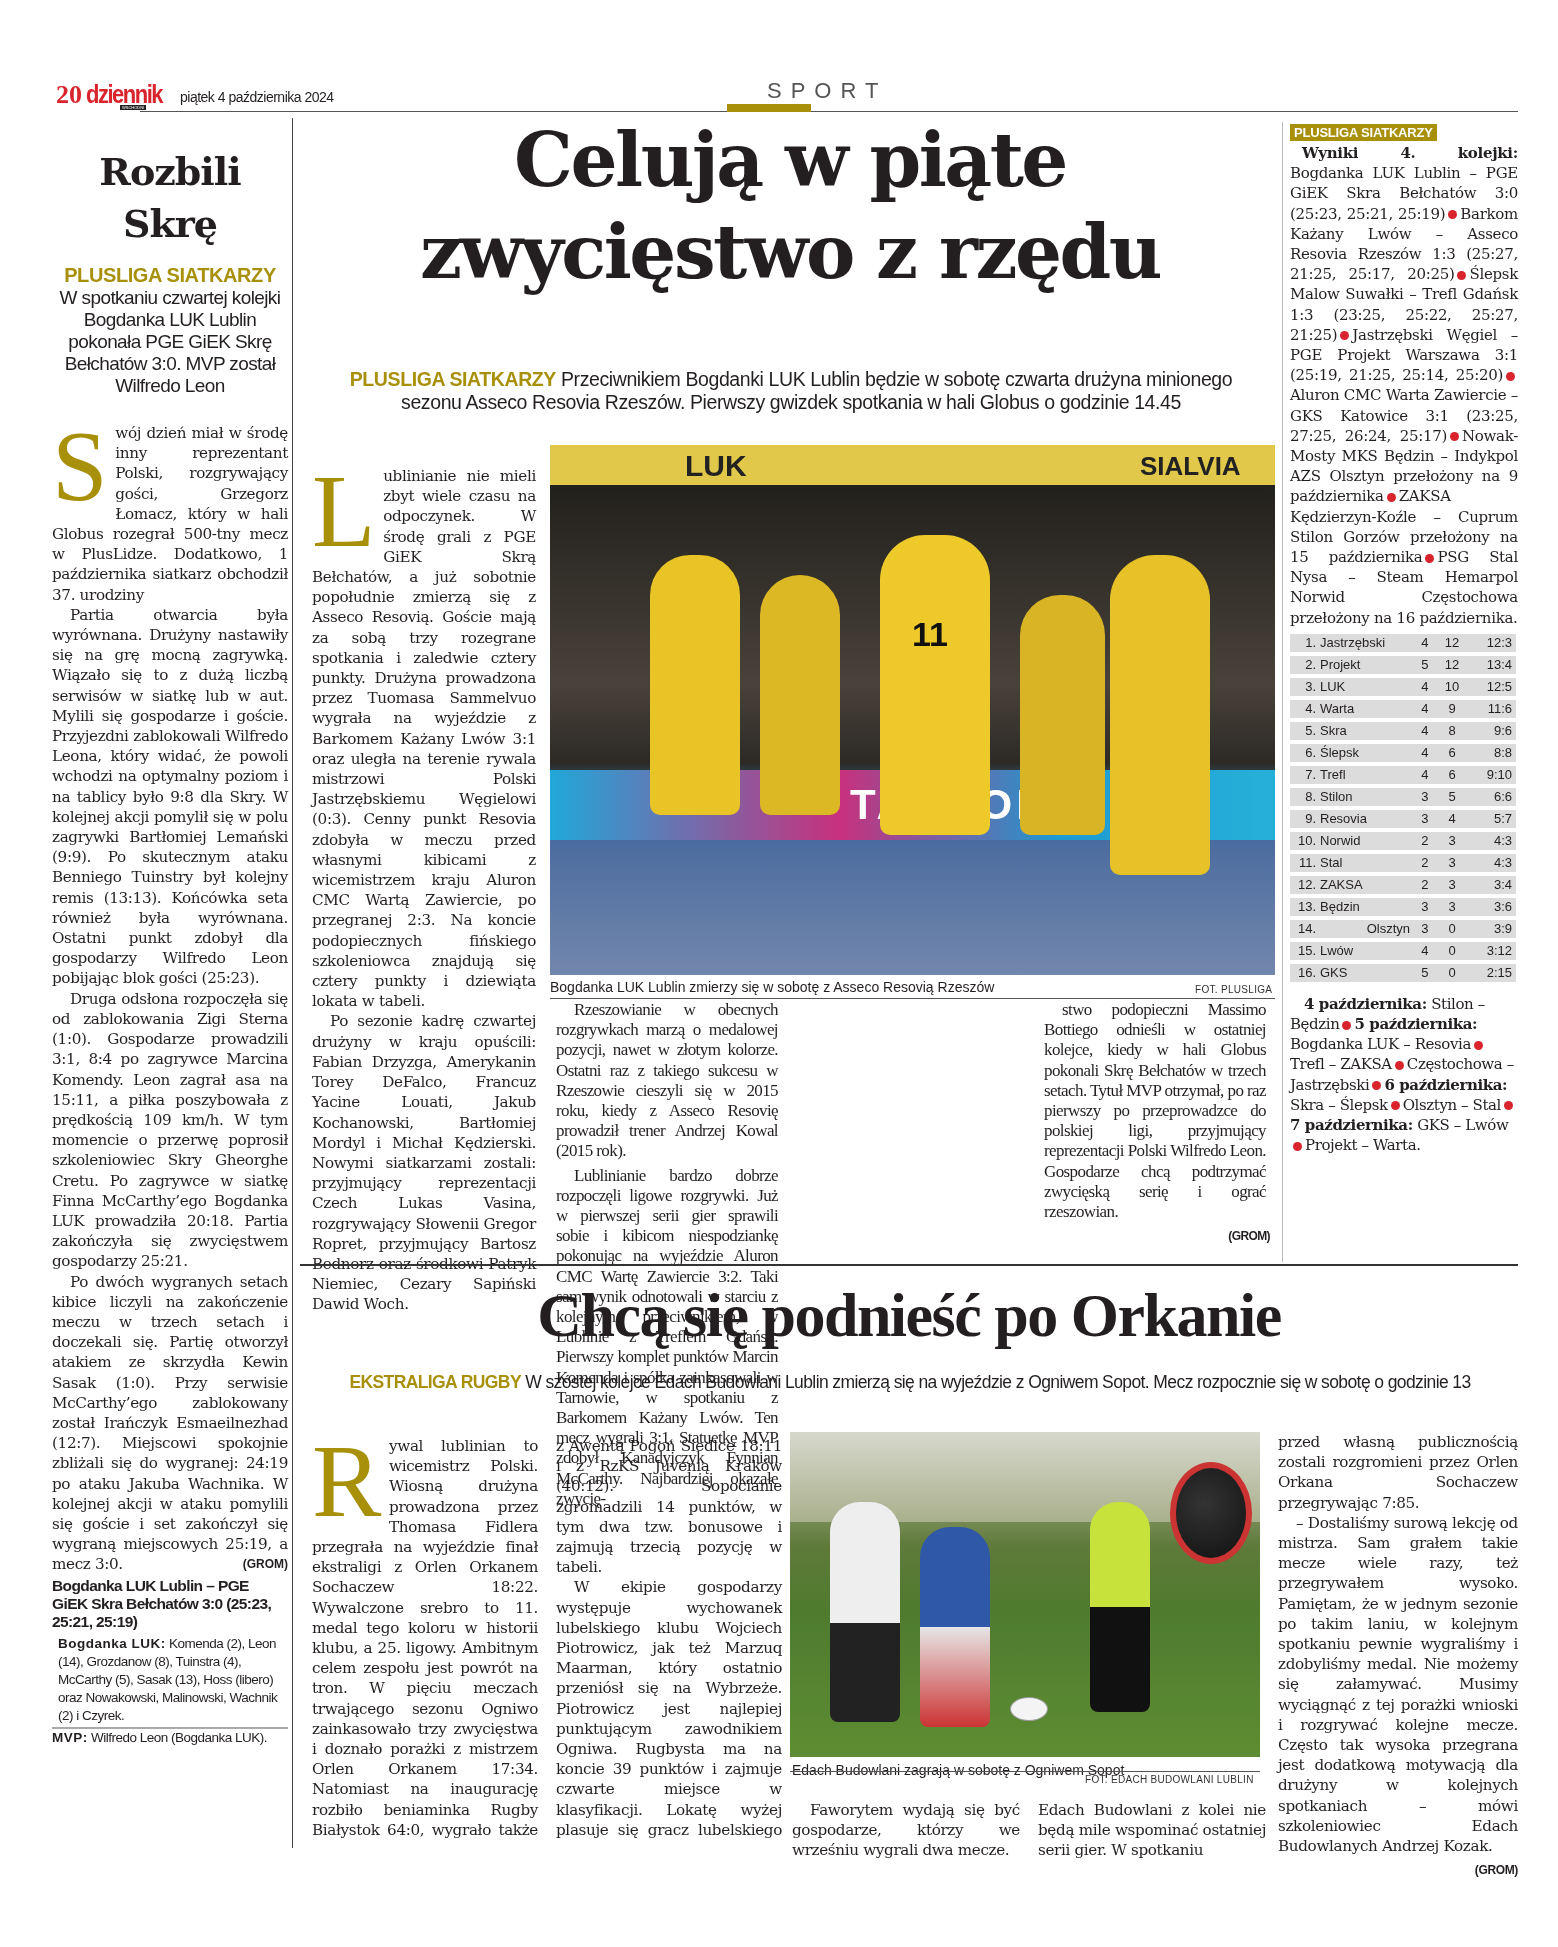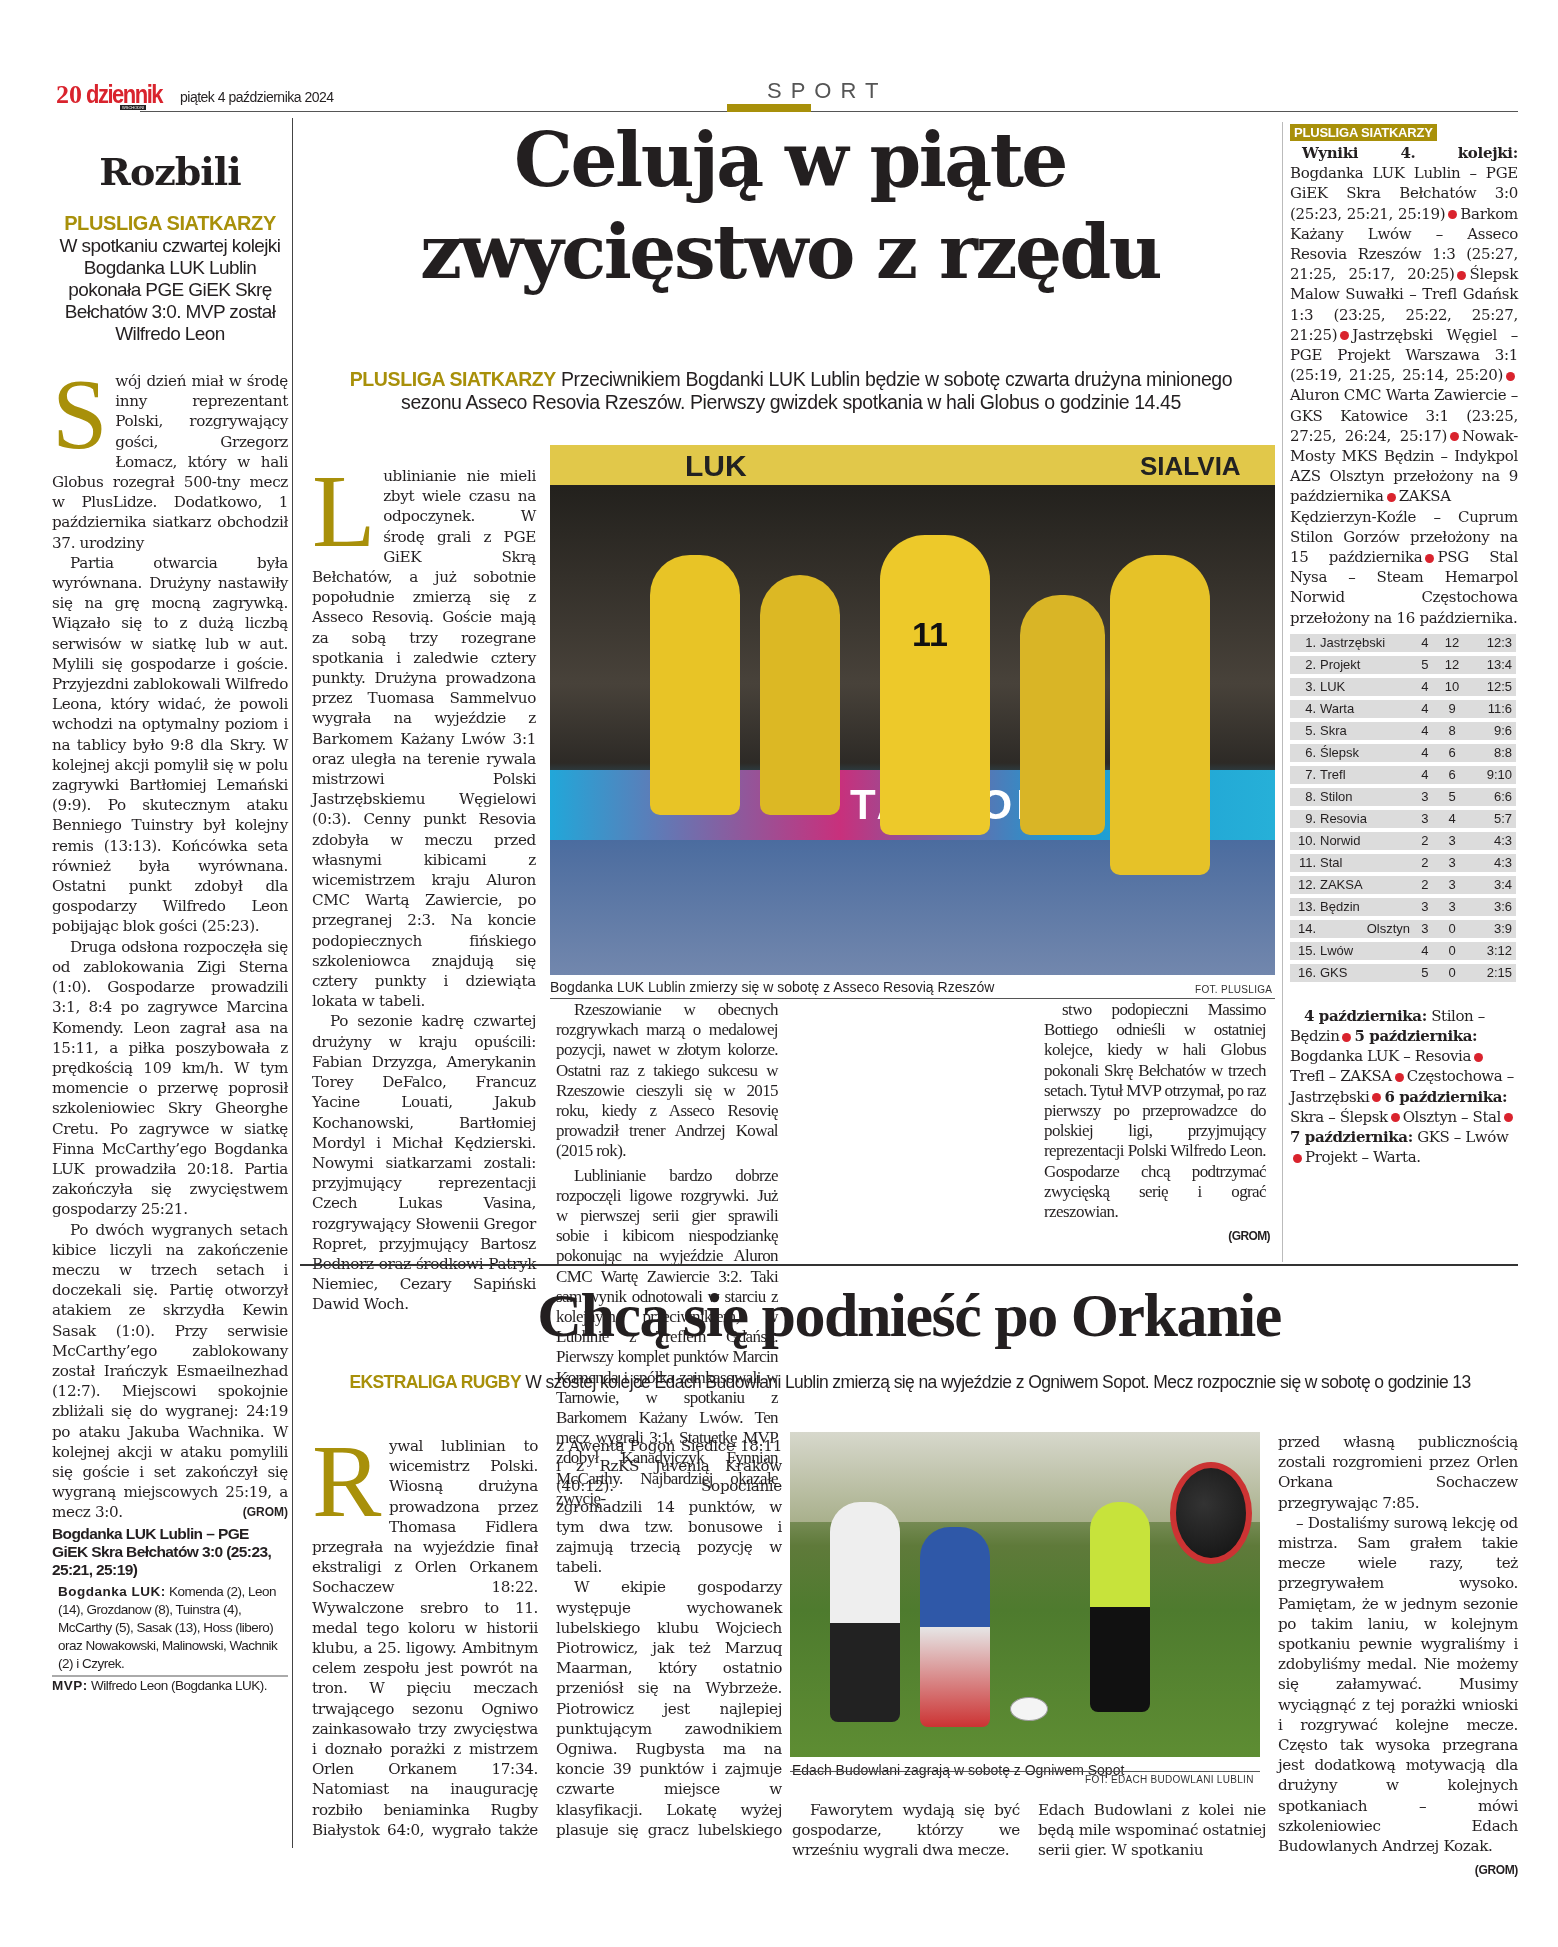--- a/index.html
+++ b/index.html
@@ -36,20 +36,21 @@
   <span class="abs" style="left:80px;top:27px;font-family:'Liberation Sans',sans-serif;font-size:4px;background:#222;color:#fff;padding:0 2px;">WSCHODNI</span>
   <span class="abs sans" style="left:140px;top:11px;font-size:14px;letter-spacing:-0.5px;">piątek 4 października 2024</span>
   <span class="abs sans" style="left:727px;top:0px;font-size:22px;letter-spacing:9px;color:#555;font-weight:300;">SPORT</span>
 </div>
 <div class="hrule" style="left:140px;top:111px;width:1378px;background:#555;"></div>
 <div class="abs" style="left:727px;top:104px;width:84px;height:8px;background:#a8900a;"></div>
 
 <div class="abs" style="left:52px;top:118px;width:236px;">
   <div style="text-align:center;font-family:'DejaVu Serif',serif;font-weight:bold;font-size:38px;line-height:52px;letter-spacing:-1px;margin-top:28px;">
     <div>Rozbili</div>
+    <div>Skrę</div>
   </div>
   <div class="sans gold" style="text-align:center;font-weight:bold;font-size:20px;margin-top:14px;letter-spacing:-0.4px;">PLUSLIGA SIATKARZY</div>
   <div class="sans" style="text-align:center;font-size:19px;line-height:22px;letter-spacing:-0.6px;font-weight:300;">W spotkaniu czwartej kolejki Bogdanka LUK Lublin pokonała PGE GiEK Skrę Bełchatów 3:0. MVP został Wilfredo Leon</div>
 
   <div class="body" style="margin-top:26px;">
     <p class="noindent"><span class="dropcap">S</span><span>wój dzień miał w środę inny reprezentant Polski, rozgrywający gości, Grzegorz Łomacz, który w hali Globus rozegrał 500-tny mecz w PlusLidze. Dodatkowo, 1 października siatkarz obchodził 37. urodziny</span></p>
     <p>Partia otwarcia była wyrównana. Drużyny nastawiły się na grę mocną zagrywką. Wiązało się to z dużą liczbą serwisów w siatkę lub w aut. Mylili się gospodarze i goście. Przyjezdni zablokowali Wilfredo Leona, który widać, że powoli wchodzi na optymalny poziom i na tablicy było 9:8 dla Skry. W kolejnej akcji pomylił się w polu zagrywki Bartłomiej Lemański (9:9). Po skutecznym ataku Benniego Tuinstry był kolejny remis (13:13). Końcówka seta również była wyrównana. Ostatni punkt zdobył dla gospodarzy Wilfredo Leon pobijając blok gości (25:23).</p>
     <p>Druga odsłona rozpoczęła się od zablokowania Zigi Sterna (1:0). Gospodarze prowadzili 3:1, 8:4 po zagrywce Marcina Komendy. Leon zagrał asa na 15:11, a piłka poszybowała z prędkością 109 km/h. W tym momencie o przerwę poprosił szkoleniowiec Skry Gheorghe Cretu. Po zagrywce w siatkę Finna McCarthy’ego Bogdanka LUK prowadziła 20:18. Partia zakończyła się zwycięstwem gospodarzy 25:21.</p>
     <p>Po dwóch wygranych setach kibice liczyli na zakończenie meczu w trzech setach i doczekali się. Partię otworzył atakiem ze skrzydła Kewin Sasak (1:0). Przy serwisie McCarthy’ego zablokowany został Irańczyk Esmaeilnezhad (12:7). Miejscowi spokojnie zbliżali się do wygranej: 24:19 po ataku Jakuba Wachnika. W kolejnej akcji w ataku pomylili się goście i set zakończył się wygraną miejscowych 25:19, a mecz 3:0.</p>
   </div>
@@ -227,21 +228,21 @@
         <tr>
           <td style="padding-right: 0px; width: 22px; text-align: right;">16.</td>
           <td style="width: 90px;">GKS</td>
           <td class="n">5</td>
           <td class="n">0</td>
           <td class="r">2:15</td>
         </tr>
       </tbody>
   </table>
 
-  <div style="font-family:'DejaVu Serif',serif;font-size:15px;line-height:20.2px;letter-spacing:-0.4px;text-indent:14px;margin-top:20px;">
+  <div style="font-family:'DejaVu Serif',serif;font-size:15px;line-height:20.2px;letter-spacing:-0.4px;text-indent:14px;margin-top:8px;">
     <b>4 października:</b>
     <span>Stilon – Będzin</span><span class="dot"></span><b>5 października:</b>
     <span>Bogdanka LUK – Resovia</span><span class="dot"></span><span>Trefl – ZAKSA</span><span class="dot"></span><span>Częstochowa – Jastrzębski</span><span class="dot"></span><b>6 października:</b>
     <span>Skra – Ślepsk</span><span class="dot"></span><span>Olsztyn – Stal</span><span class="dot"></span><b>7 października:</b>
     <span>GKS – Lwów</span><span class="dot"></span><span>Projekt – Warta.</span>
   </div>
 </div>
 <div class="vrule" style="left:1282px;top:122px;height:1140px;background:#bbb;"></div>
 
 <div class="hrule" style="left:300px;top:1264px;width:1218px;height:2px;background:#333;"></div>

